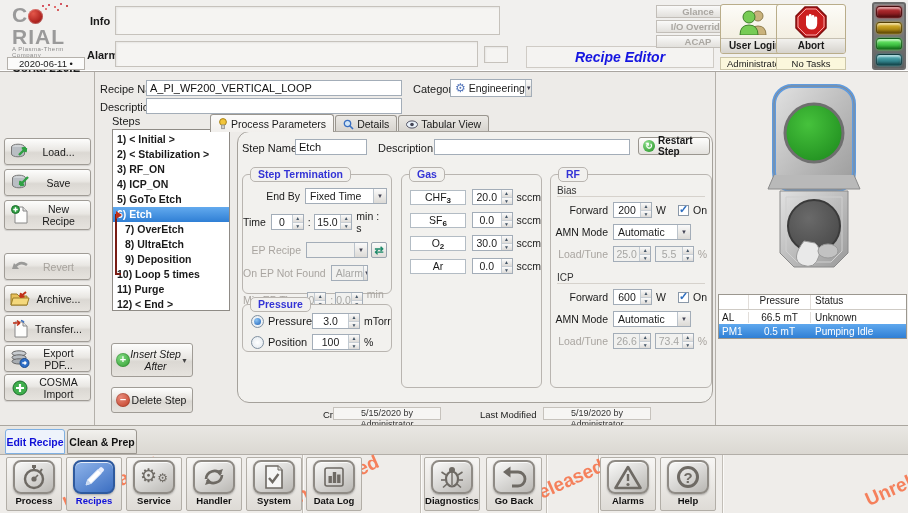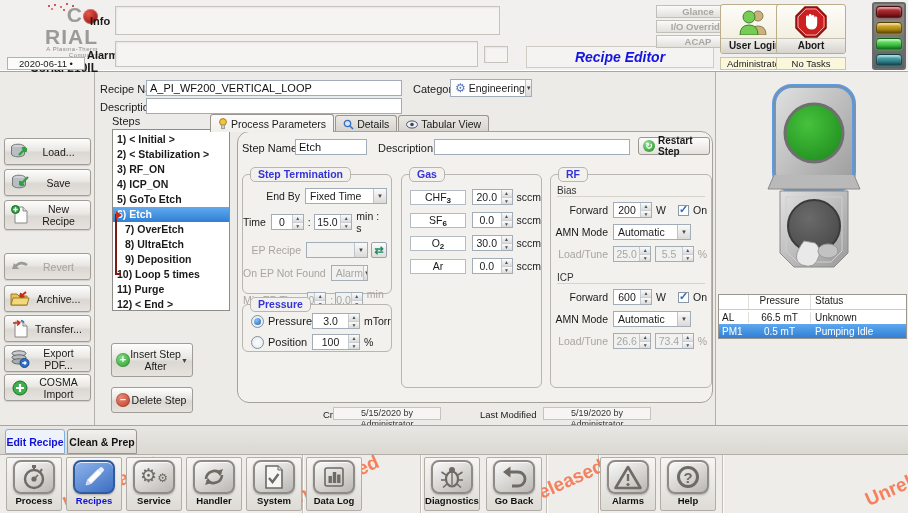--- a/index.html
+++ b/index.html
@@ -3,21 +3,21 @@
 <meta charset="utf-8">
 <style>
   * { margin:0; padding:0; box-sizing:border-box; }
   body { background:#555; font-family:"Liberation Sans", sans-serif; }
   #app { position:relative; width:908px; height:513px; background:#e9e7e4; overflow:hidden;
          font-size:11px; color:#1a1a1a; }
 
   
   .header { position:absolute; left:0; top:0; width:908px; height:72px; background:#f1f0ee;
             border-bottom:1px solid #a9a5a0; box-shadow:inset 0 -1px 0 #ffffff; }
-  .logo { position:absolute; left:18px; top:4px; width:80px; text-align:right; }
+  .logo { position:absolute; left:12px; top:4px; width:80px; text-align:left; }
   .logo-line { font-size:21px; font-weight:bold; color:#9a9a9a; letter-spacing:1px; line-height:22px; }
   .logo-o { display:inline-block; width:15px; height:15px; border-radius:50%;
             background:radial-gradient(circle at 35% 30%, #e4574a, #b02420 60%, #7d1512);
             vertical-align:-2px; box-shadow:inset 0 0 0 1px rgba(255,255,255,.25); }
   .specks { position:absolute; left:30px; top:1px; width:2px; height:2px; background:#c23; border-radius:50%;
             box-shadow:6px -1px 0 #c23, 12px 1px 0 #d44, 18px -2px 0 #c23, 24px 0 0 #b22, 3px 3px 0 #d55, 15px 4px 0 #c33; }
   .logo-sub { font-size:6px; color:#8a8a8a; letter-spacing:.5px; margin-top:-2px; }
   .model { font-size:12px; font-weight:bold; margin-top:3px; }
   .version { font-size:9px; font-weight:bold; margin-top:1px; }
   .datebox { position:absolute; left:7px; top:57px; width:78px; height:13px; background:#fbfbfa;
@@ -316,21 +316,21 @@
       <div class="step ind">9) Deposition</div>
       <div class="step">10) Loop 5 times</div>
       <div class="step">11) Purge</div>
       <div class="step">12) &lt; End &gt;</div>
       <div class="loopmark"></div>
       <div class="looparrow"></div>
     </div>
 
     <div class="stepbtn" style="top:271px; width:82px; height:34px;">
       <span class="circle-ic plus">+</span>
-      <span style="flex:1; text-align:center; line-height:12px;">Insert Step After</span>
+      <span style="flex:1; text-align:center; line-height:12px;font-style:italic;">Insert Step After</span>
       <span style="font-size:7px; color:#444;">▼</span>
     </div>
     <div class="stepbtn" style="top:315px; width:82px; height:26px;">
       <span class="circle-ic minus">–</span>
       <span style="flex:1; text-align:center;">Delete Step</span>
     </div>
 
     <div class="tabstrip">
       <div class="tab active">
         <svg width="10" height="12" viewBox="0 0 10 12">

